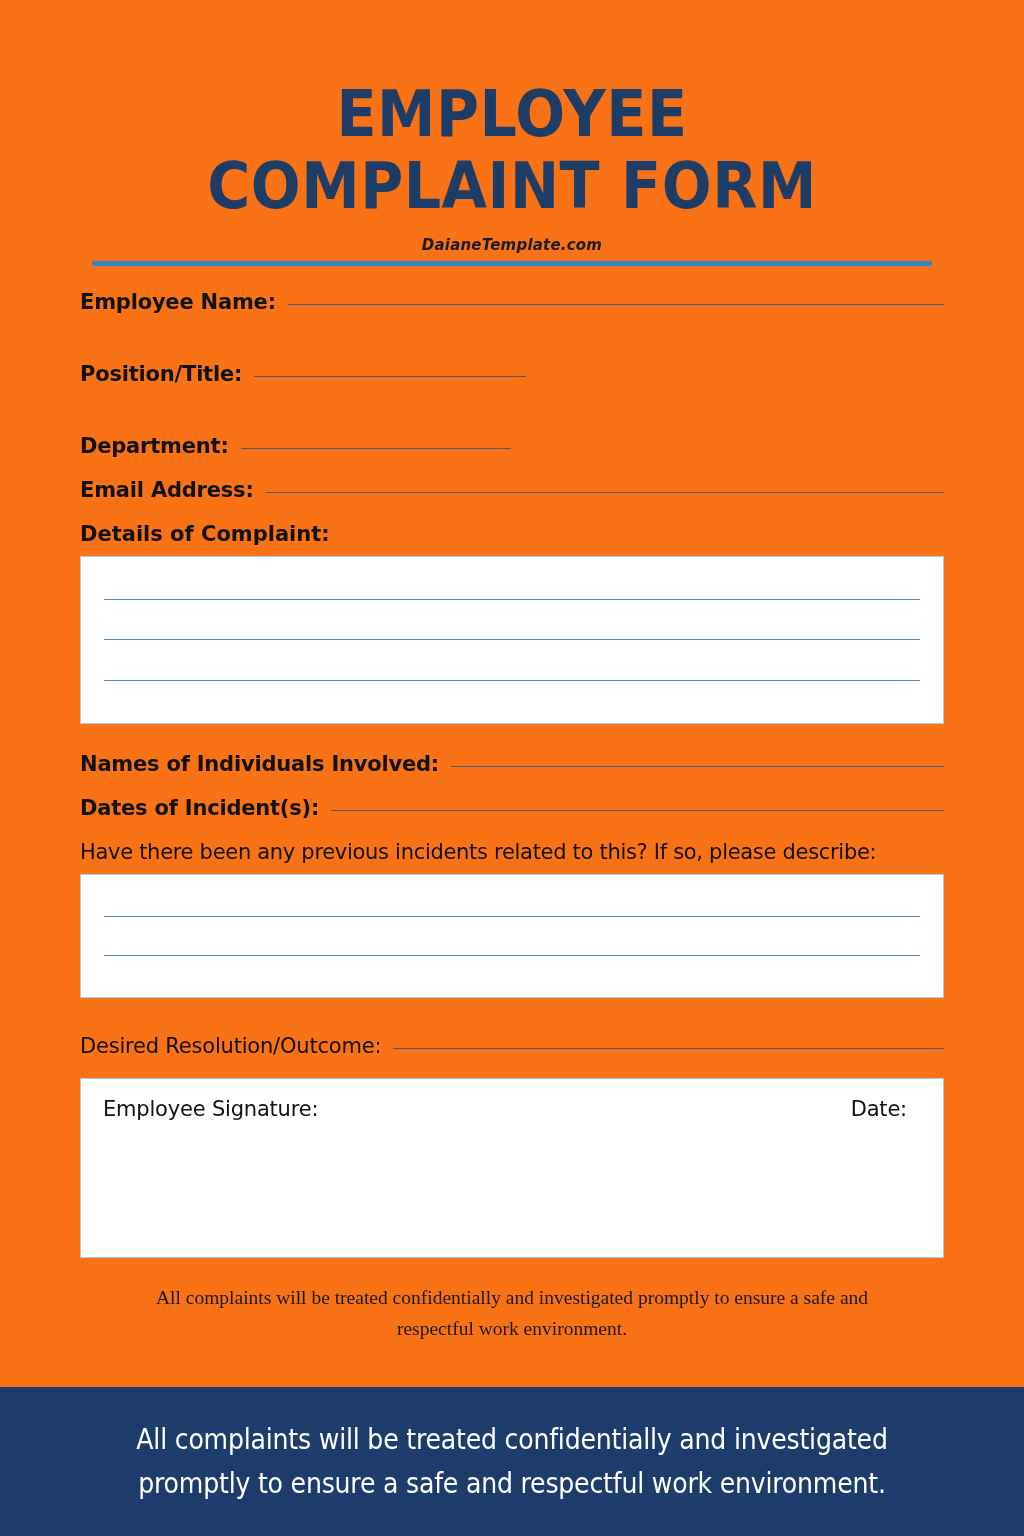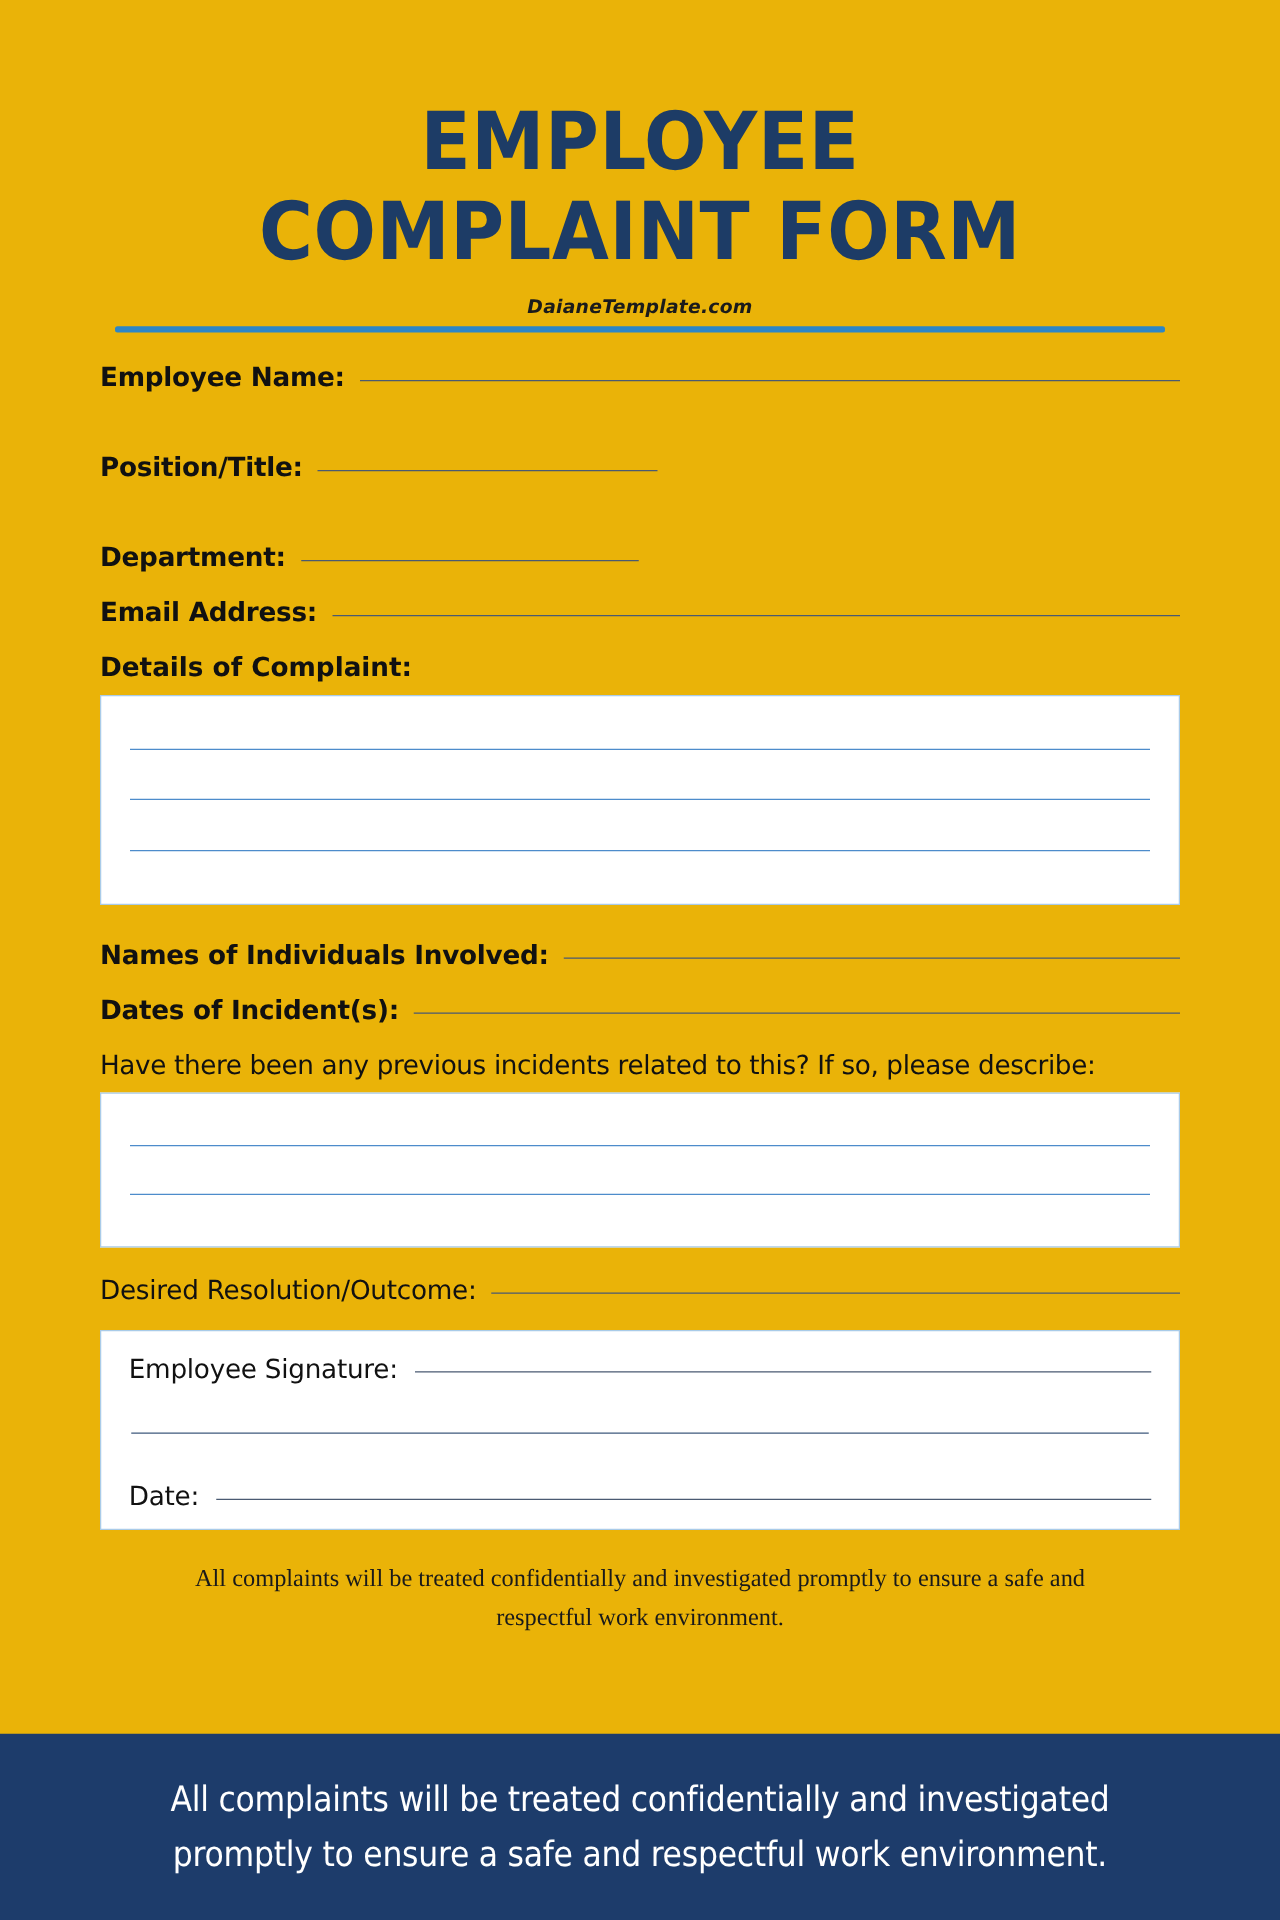--- a/index.html
+++ b/index.html
@@ -11,21 +11,21 @@
     height: 1536px;
     background: #ffffff;
     font-family: "Liberation Sans", sans-serif;
     overflow: hidden;
     position: relative;
   }
 
   .page {
     position: absolute;
     inset: 0;
-    background: #eab308;
+    background: #f97316;
   }
 
   
   .header {
     padding-top: 78px;
     text-align: center;
   }
   .title-line {
     color: #1d3c66;
     font-family: "Liberation Sans Narrow", "DejaVu Sans Condensed", "Liberation Sans", sans-serif;
@@ -119,24 +119,24 @@
     height: 0;
     border-bottom: 1.6px solid #4d8ccb;
     margin: 0 1px;
   }
 
   
   .sign-box {
     border: 1.6px solid #a9cbe8;
     background: #ffffff;
     box-sizing: border-box;
-    height: 160px;
+    height: 180px;
     padding: 18px 22px 14px 22px;
     display: flex;
-    flex-direction: column;
+    flex-direction: row;
     justify-content: space-between;
   }
   .sign-row { display: flex; align-items: baseline; }
   .sign-row .rule { margin-left: 14px; }
   .sign-fullrule {
     height: 0;
     border-bottom: 1.6px solid #3f5a7d;
     margin: 0 2px;
   }
 
@@ -227,21 +227,21 @@
       <span class="label">Dates of Incident(s):</span>
       <span class="rule"></span>
     </div>
 
     <div class="section-head regular">Have there been any previous incidents related to this? If so, please describe:</div>
     <div class="lined-box medium">
       <div class="write-line"></div>
       <div class="write-line"></div>
     </div>
 
-    <div class="row" style="margin-top:22px;">
+    <div class="row" style="margin-top:36px;">
       <span class="label regular">Desired Resolution/Outcome:</span>
       <span class="rule"></span>
     </div>
 
     <div class="sign-box">
       <div class="sign-row">
         <span class="label regular">Employee Signature:</span>
         <span class="rule"></span>
       </div>
       <div class="sign-fullrule"></div>

